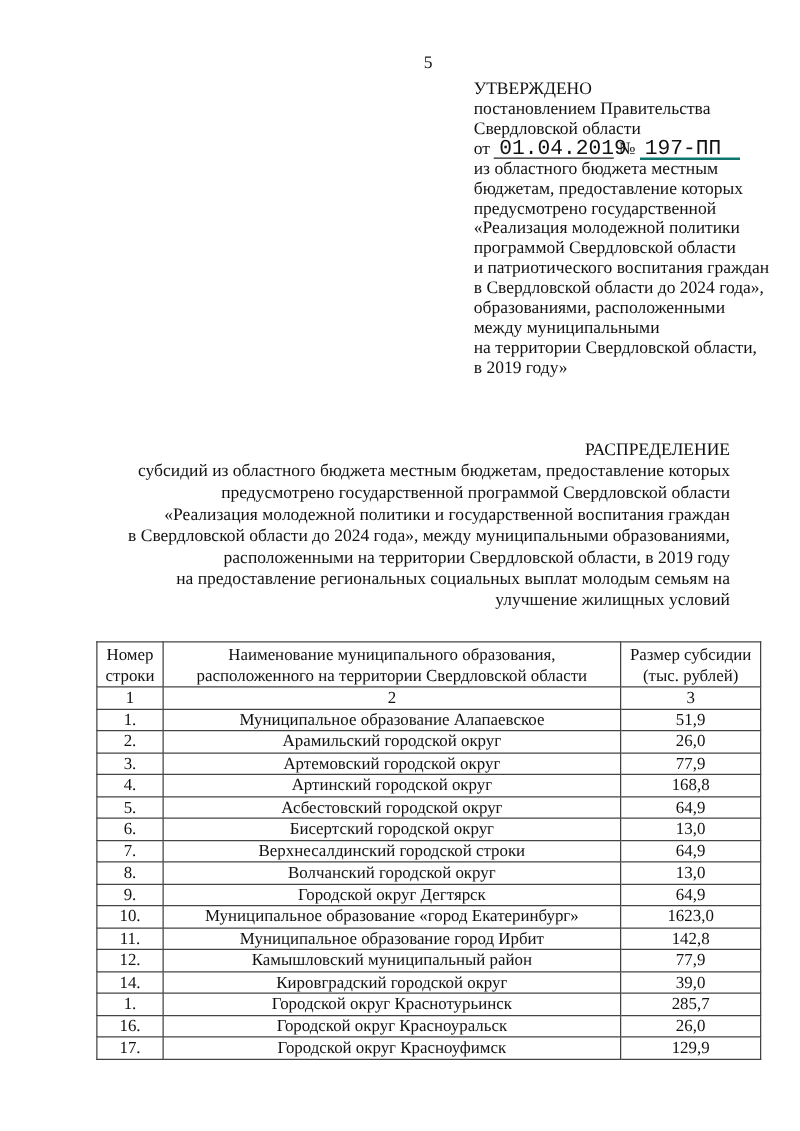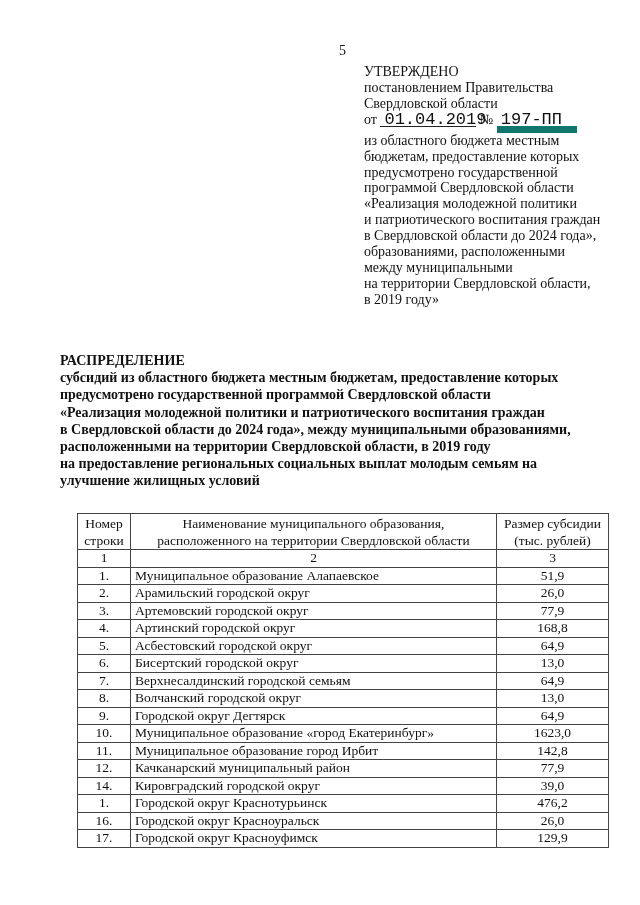--- a/index.html
+++ b/index.html
@@ -1,31 +1,31 @@
 <!DOCTYPE html>
 <html><head>
 <meta charset="utf-8">
 <style>
   html, body { margin: 0; padding: 0; background: #ffffff; }
   body { width: 640px; height: 905px; position: relative; overflow: hidden;
          font-family: "Liberation Serif", "DejaVu Serif", serif; color: #111; }
   .page-num { position: absolute; left: 339px; top: 43px; font-size: 14px; }
-  .approval { position: absolute; left: 364px; top: 64px; font-size: 14px; line-height: 15.9px; width: 260px; }
+  .approval { position: absolute; left: 379px; top: 64px; font-size: 14px; line-height: 15.9px; width: 260px; }
   .approval div { white-space: nowrap; }
   .approval .title { }
   .approval .mono { font-family: "Liberation Mono", "DejaVu Sans Mono", monospace; font-size: 17px; }
   .u-date { display: inline-block; width: 92px; border-bottom: 1px solid #222; padding-left: 4px; line-height: 13px; }
-  .u-num { display: inline-block; width: 76px; border-bottom: 7px solid #0f766e; padding-left: 4px; line-height: 13px; }
-  .heading { position: absolute; left: 60px; top: 352px; width: 540px; text-align: left;
-             font-weight: bold; font-size: 14px; line-height: 17.2px; }
+  .u-num { display: inline-block; width: 76px; border-bottom: 2px solid #0f766e; padding-left: 4px; line-height: 13px; }
+  .heading { position: absolute; left: 44px; top: 352px; width: 540px; text-align: right;
+             font-weight: normal; font-size: 14px; line-height: 17.2px; }
   .heading div { white-space: nowrap; }
   table.dist { position: absolute; left: 77px; top: 513px; border-collapse: collapse; font-size: 13.5px; }
   table.dist td { border: 1px solid #444; padding: 0 4px; height: 16.5px; line-height: 16px; }
   table.dist td.c1 { width: 44px; text-align: center; }
-  table.dist td.c2 { width: 357px; text-align: left; }
+  table.dist td.c2 { width: 357px; text-align: center; }
   table.dist td.c3 { width: 103px; text-align: center; }
   table.dist tr.head td { text-align: center; line-height: 17px; height: 35px; }
   table.dist tr.nums td { text-align: center; }
 </style>
 </head>
 <body>
 
 <div class="page-num">5</div>
 
 <div class="approval">
@@ -34,35 +34,35 @@
   <div>Свердловской области</div>
   <div>
     <span>от</span>
     <span class="u-date mono">01.04.2019</span>
     <span>№</span>
     <span class="u-num mono">197-ПП</span>
   </div>
   <div>из областного бюджета местным</div>
   <div>бюджетам, предоставление которых</div>
   <div>предусмотрено государственной</div>
+  <div>«Реализация молодежной политики</div>
   <div>программой Свердловской области</div>
-  <div>«Реализация молодежной политики</div>
   <div>и патриотического воспитания граждан</div>
   <div>в Свердловской области до 2024 года»,</div>
   <div>образованиями, расположенными</div>
   <div>между муниципальными</div>
   <div>на территории Свердловской области,</div>
   <div>в 2019 году»</div>
 </div>
 
 <div class="heading">
   <div>РАСПРЕДЕЛЕНИЕ</div>
   <div>субсидий из областного бюджета местным бюджетам, предоставление которых</div>
   <div>предусмотрено государственной программой Свердловской области</div>
-  <div>«Реализация молодежной политики и патриотического воспитания граждан</div>
+  <div>«Реализация молодежной политики и государственной воспитания граждан</div>
   <div>в Свердловской области до 2024 года», между муниципальными образованиями,</div>
   <div>расположенными на территории Свердловской области, в 2019 году</div>
   <div>на предоставление региональных социальных выплат молодым семьям на</div>
   <div>улучшение жилищных условий</div>
 </div>
 
 <table class="dist">
   <tbody>
       <tr class="head">
     <td class="c1">
@@ -108,21 +108,21 @@
         <td class="c2">Асбестовский городской округ</td>
         <td class="c3">64,9</td>
       </tr>
   <tr>
         <td class="c1">6.</td>
         <td class="c2">Бисертский городской округ</td>
         <td class="c3">13,0</td>
       </tr>
   <tr>
         <td class="c1">7.</td>
-        <td class="c2">Верхнесалдинский городской семьям</td>
+        <td class="c2">Верхнесалдинский городской строки</td>
         <td class="c3">64,9</td>
       </tr>
   <tr>
         <td class="c1">8.</td>
         <td class="c2">Волчанский городской округ</td>
         <td class="c3">13,0</td>
       </tr>
   <tr>
         <td class="c1">9.</td>
         <td class="c2">Городской округ Дегтярск</td>
@@ -133,32 +133,32 @@
         <td class="c2">Муниципальное образование «город Екатеринбург»</td>
         <td class="c3">1623,0</td>
       </tr>
   <tr>
         <td class="c1">11.</td>
         <td class="c2">Муниципальное образование город Ирбит</td>
         <td class="c3">142,8</td>
       </tr>
   <tr>
         <td class="c1">12.</td>
-        <td class="c2">Качканарский муниципальный район</td>
+        <td class="c2">Камышловский муниципальный район</td>
         <td class="c3">77,9</td>
       </tr>
   <tr>
         <td class="c1">14.</td>
         <td class="c2">Кировградский городской округ</td>
         <td class="c3">39,0</td>
       </tr>
   <tr>
         <td class="c1">1.</td>
         <td class="c2">Городской округ Краснотурьинск</td>
-        <td class="c3">476,2</td>
+        <td class="c3">285,7</td>
       </tr>
   <tr>
         <td class="c1">16.</td>
         <td class="c2">Городской округ Красноуральск</td>
         <td class="c3">26,0</td>
       </tr>
   <tr>
         <td class="c1">17.</td>
         <td class="c2">Городской округ Красноуфимск</td>
         <td class="c3">129,9</td>

